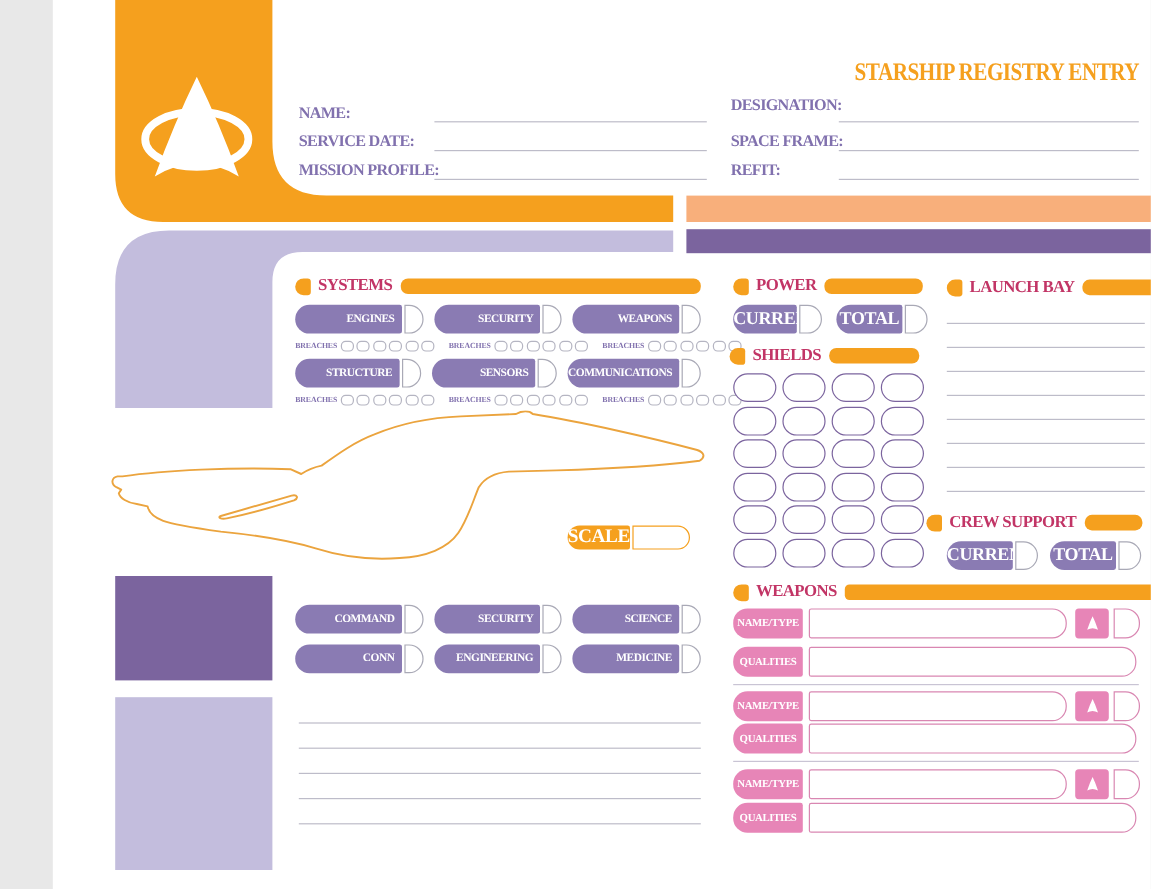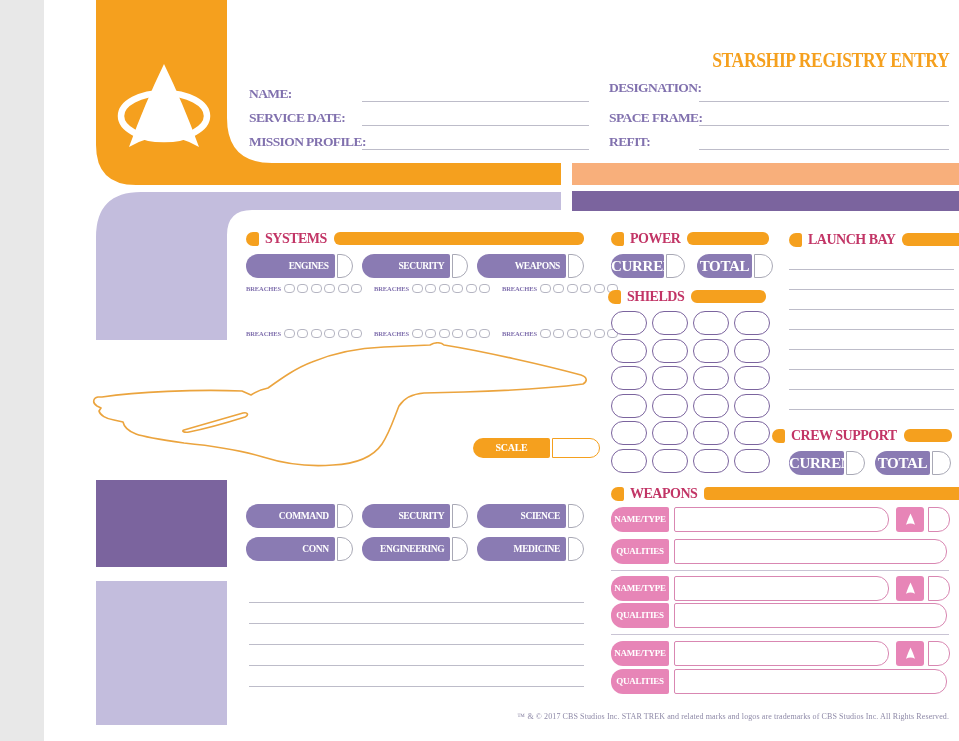--- a/index.html
+++ b/index.html
@@ -65,22 +65,22 @@
             font-weight:bold; font-size:9px; letter-spacing:-0.3px; text-align:center; line-height:25px; }
   .winput { height:25px; border:1.5px solid #D987B2; border-radius:2px 12px 12px 2px; background:#fff; margin-left:5px; }
   .wdelta { width:28px; height:25px; background:#E785B7; border-radius:3px; margin-left:7px;
             display:flex; align-items:center; justify-content:center; flex:none; }
   .wdbox { width:22px; height:25px; border:1.5px solid #D987B2; border-left-width:1px;
            border-radius:0 12px 12px 0; background:#fff; margin-left:4px; flex:none; }
   .wdiv { position:absolute; width:338px; border-bottom:1px solid #C9C4D4; }
 
   
   .scalerow { position:absolute; display:flex; height:20px; }
-  .scale-pill { width:77px; background:#F5A01E; border-radius:10px 2px 2px 10px; color:#fff;
-                font-size:10px; font-weight:bold; text-align:center; line-height:20px; letter-spacing:-0.3px; }
+  .scale-pill { width:52px; background:#F5A01E; border-radius:10px 2px 2px 10px; color:#fff;
+                font-size:16px; font-weight:bold; text-align:center; line-height:20px; letter-spacing:-0.3px; }
   .scale-box { width:48px; height:20px; border:1.5px solid #F5A01E; border-left-width:1px;
                border-radius:0 10px 10px 0; background:#fff; margin-left:2px; }
 
   .footer { position:absolute; right:54px; top:712px; font-size:8px; color:#8F8AA8; letter-spacing:0.1px; }
 </style>
 </head>
 <body>
 
 <div class="page">
 
@@ -158,20 +158,34 @@
       <span class="blabel">BREACHES</span>
       <span class="bbox"></span>
         <span class="bbox"></span>
         <span class="bbox"></span>
         <span class="bbox"></span>
         <span class="bbox"></span>
         <span class="bbox"></span>
     </div>
   </div>
 
+  <div class="prow" style="left:202px;top:299px;width:338px">
+    <div class="pgroup">
+      <div class="pill">STRUCTURE</div>
+      <div class="vbox"></div>
+    </div>
+    <div class="pgroup">
+      <div class="pill">SENSORS</div>
+      <div class="vbox"></div>
+    </div>
+    <div class="pgroup">
+      <div class="pill">COMMUNICATIONS</div>
+      <div class="vbox"></div>
+    </div>
+  </div>
 
   <div class="brow" style="left:202px;top:328px;width:338px">
     <div class="bgroup">
       <span class="blabel">BREACHES</span>
       <span class="bbox"></span>
         <span class="bbox"></span>
         <span class="bbox"></span>
         <span class="bbox"></span>
         <span class="bbox"></span>
         <span class="bbox"></span>
@@ -362,15 +376,14 @@
           <path d="M10,2 Q13,8 16,17 Q10,13.5 4,17 Q7,8 10,2 Z" fill="#ffffff"></path>
         </svg>
     </div>
     <div class="wdbox"></div>
   </div>
   <div class="wg" style="left:567px;top:669px">
     <div class="wlabel">QUALITIES</div>
     <div class="winput" style="width:273px"></div>
   </div>
 
-  <div class="footer">™ &amp; © 2017 CBS Studios Inc. STAR TREK and related marks and logos are trademarks of CBS Studios Inc. All Rights Reserved.</div>
 
 </div>
 
 </body></html>

